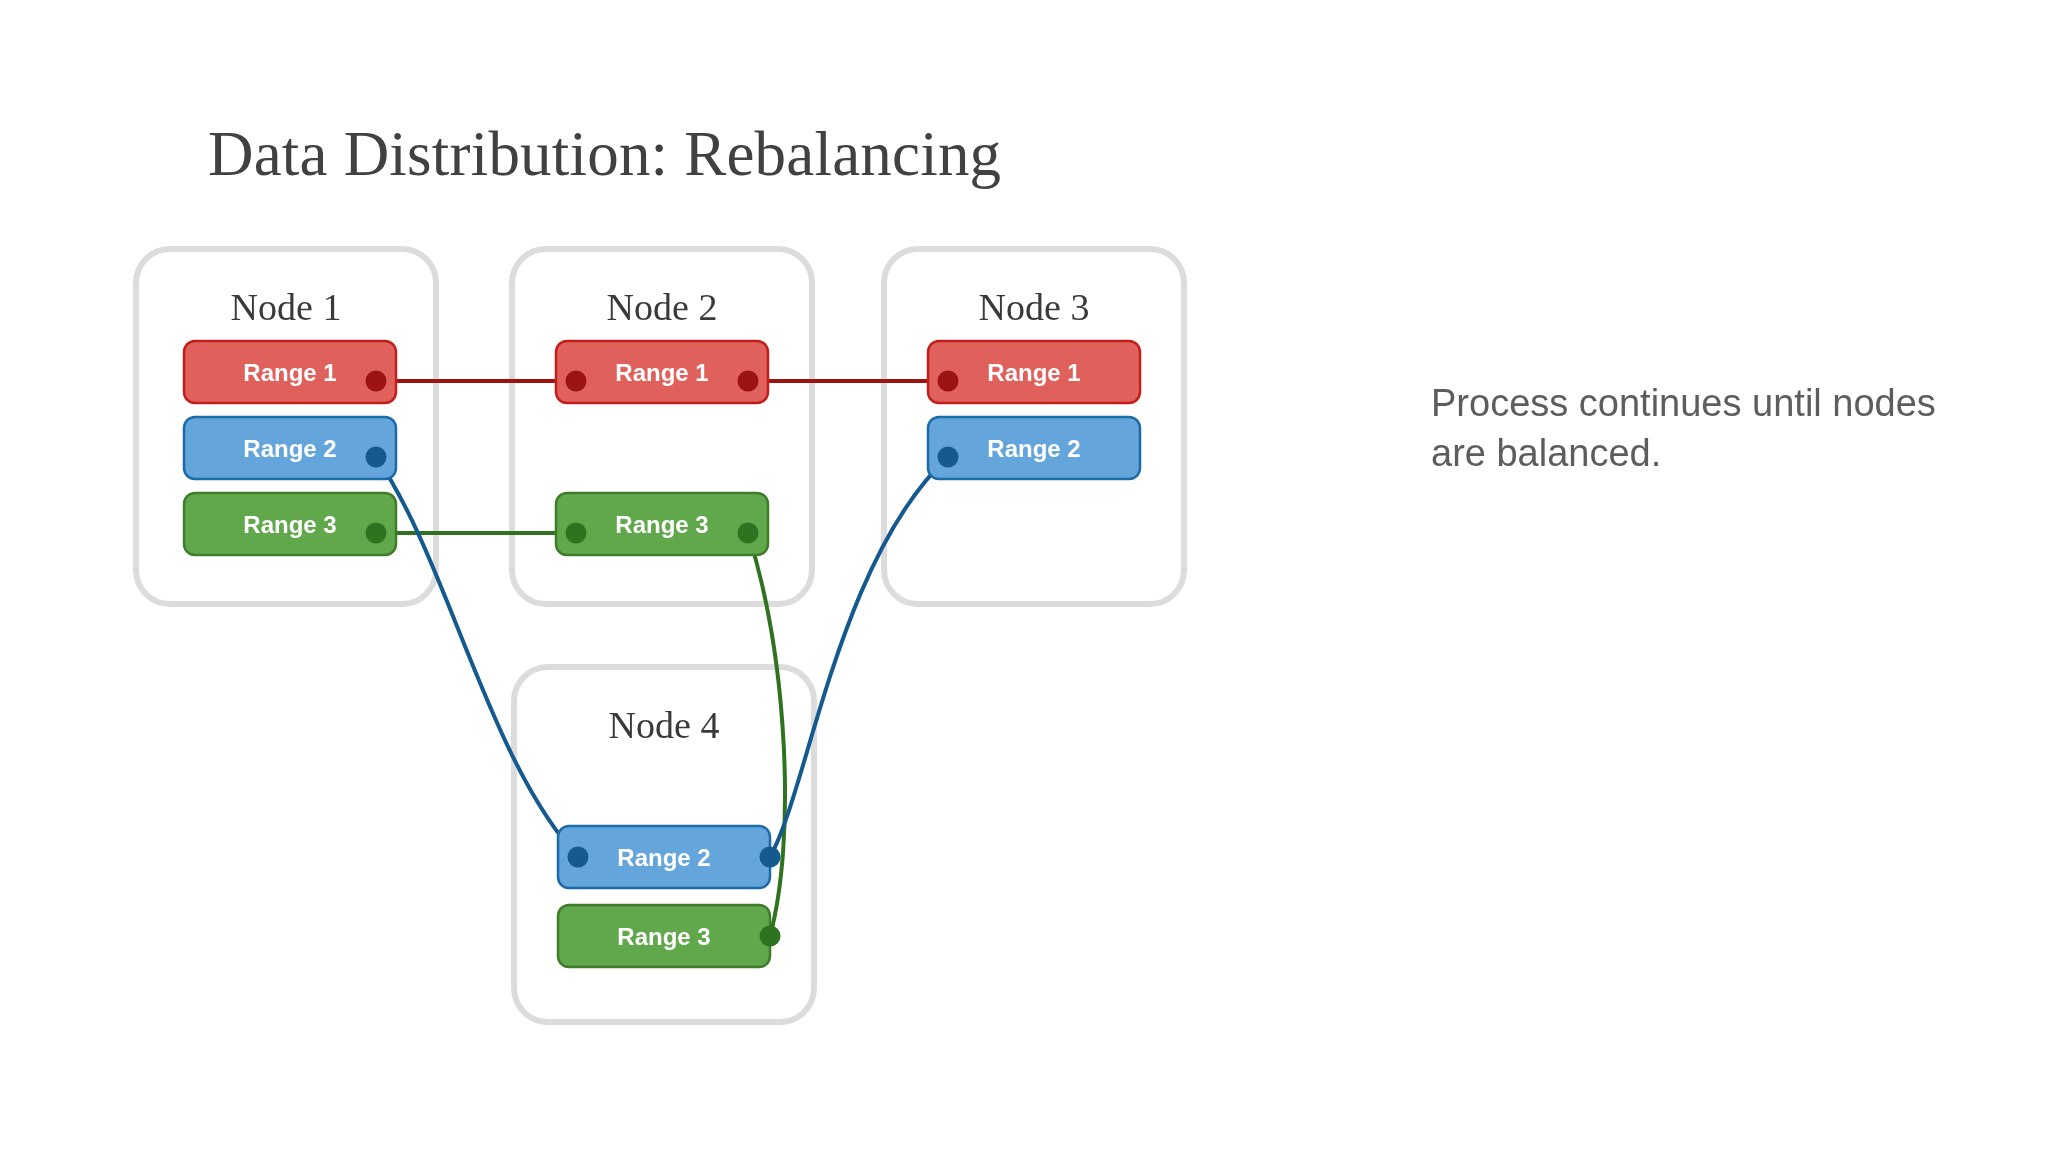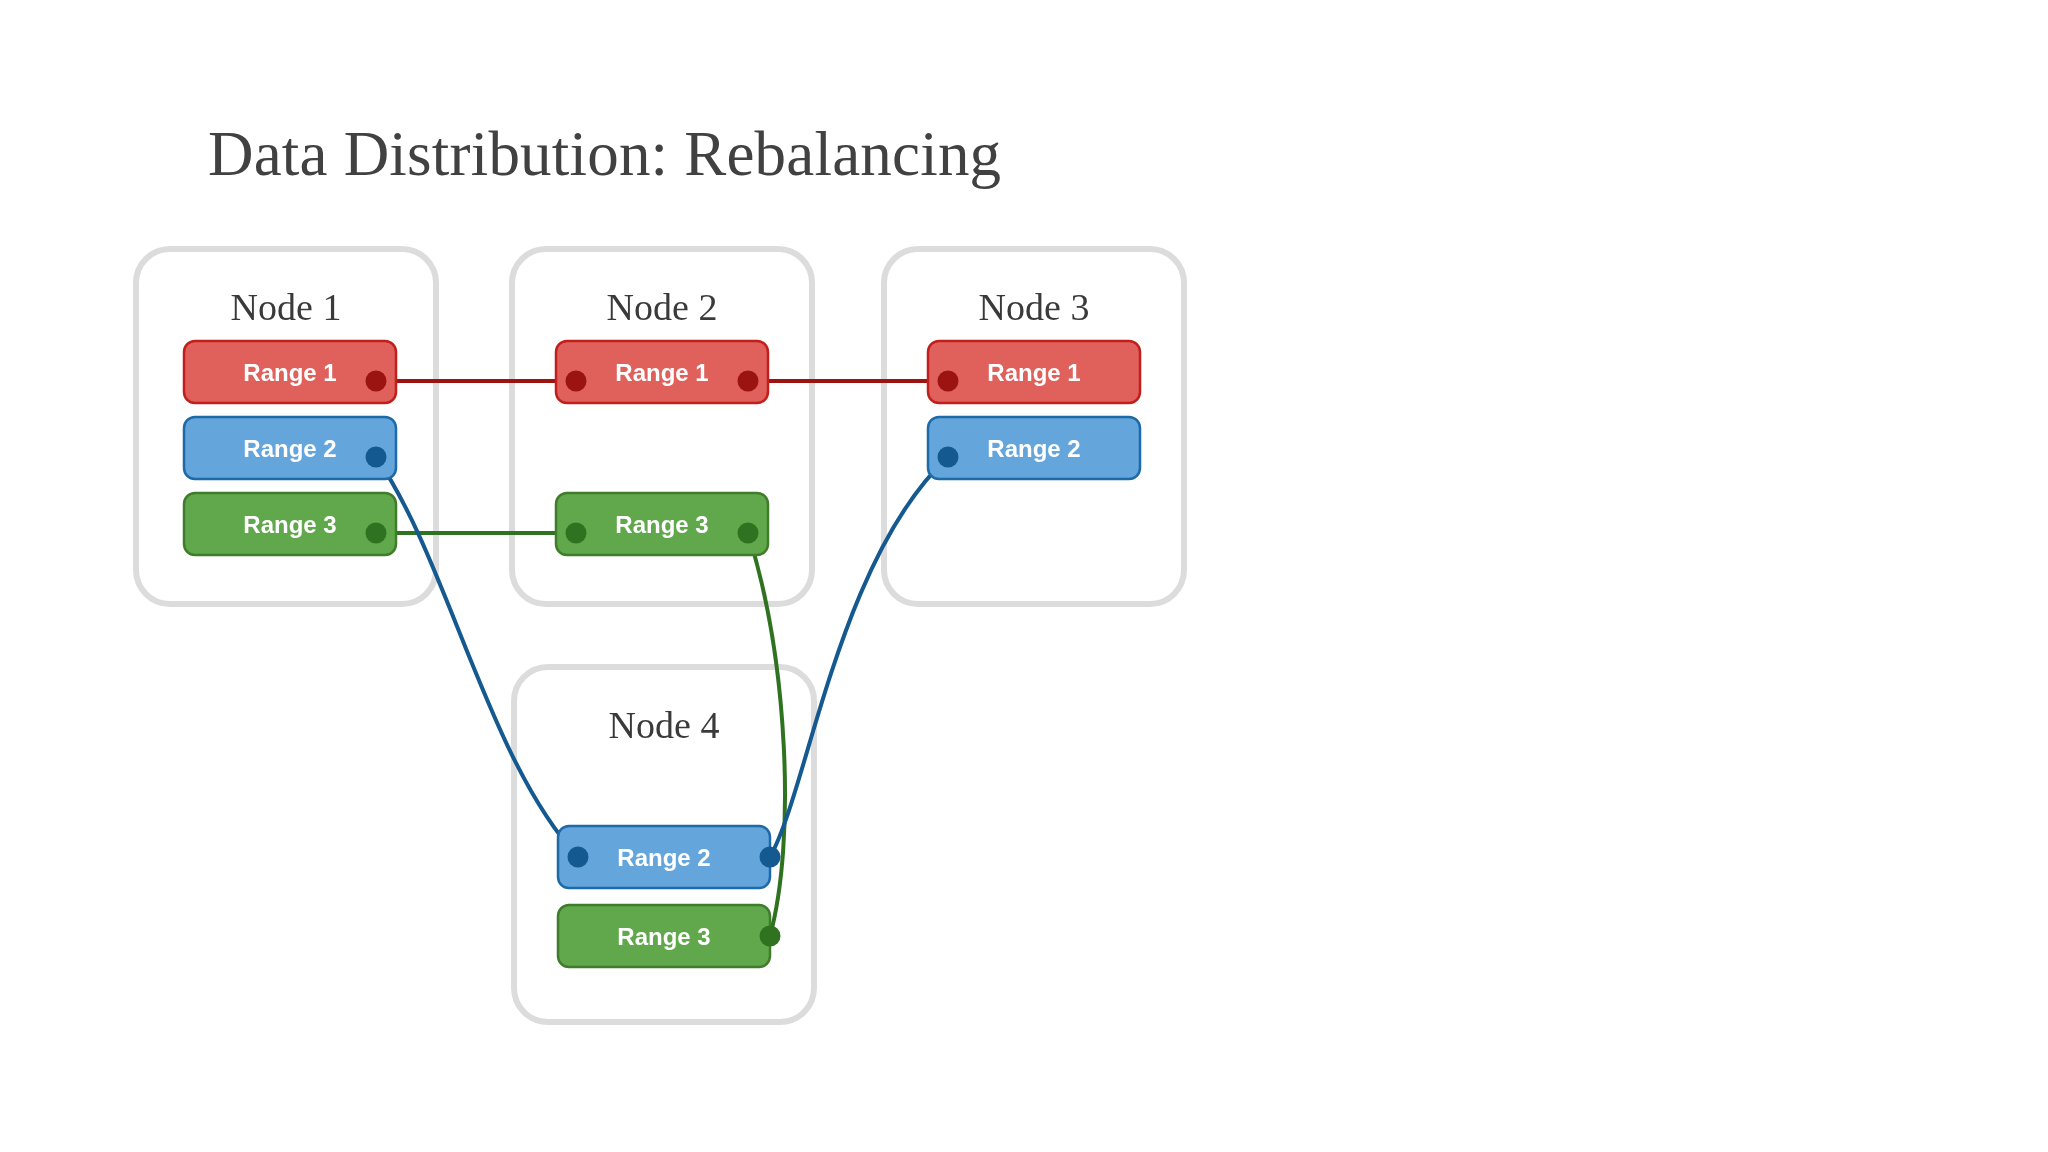--- a/index.html
+++ b/index.html
@@ -71,20 +71,21 @@
     stroke-width: 4;
   }
 </style>
 </head>
 <body>
 
 <div id="stage">
 
   <div id="slide-title">Data Distribution: Rebalancing</div>
 
+  <div id="side-note">Process continues until nodes are balanced.</div>
 
   <svg id="diagram" width="2048" height="1152" viewBox="0 0 2048 1152">
     <g id="node-frames">
         <rect x="88" y="249" width="300" height="355" rx="34" ry="34" class="node-frame"></rect>
         <text x="238" y="320" class="node-label" text-anchor="middle">Node 1</text>
         <rect x="464" y="249" width="300" height="355" rx="34" ry="34" class="node-frame"></rect>
         <text x="614" y="320" class="node-label" text-anchor="middle">Node 2</text>
         <rect x="836" y="249" width="300" height="355" rx="34" ry="34" class="node-frame"></rect>
         <text x="986" y="320" class="node-label" text-anchor="middle">Node 3</text>
         <rect x="466" y="667" width="300" height="355" rx="34" ry="34" class="node-frame"></rect>

